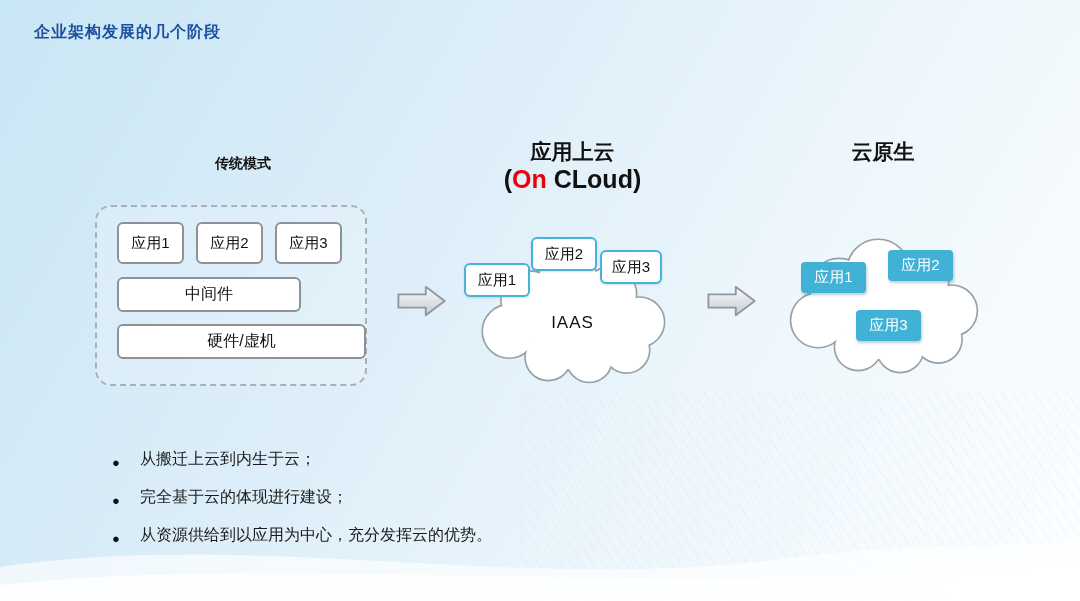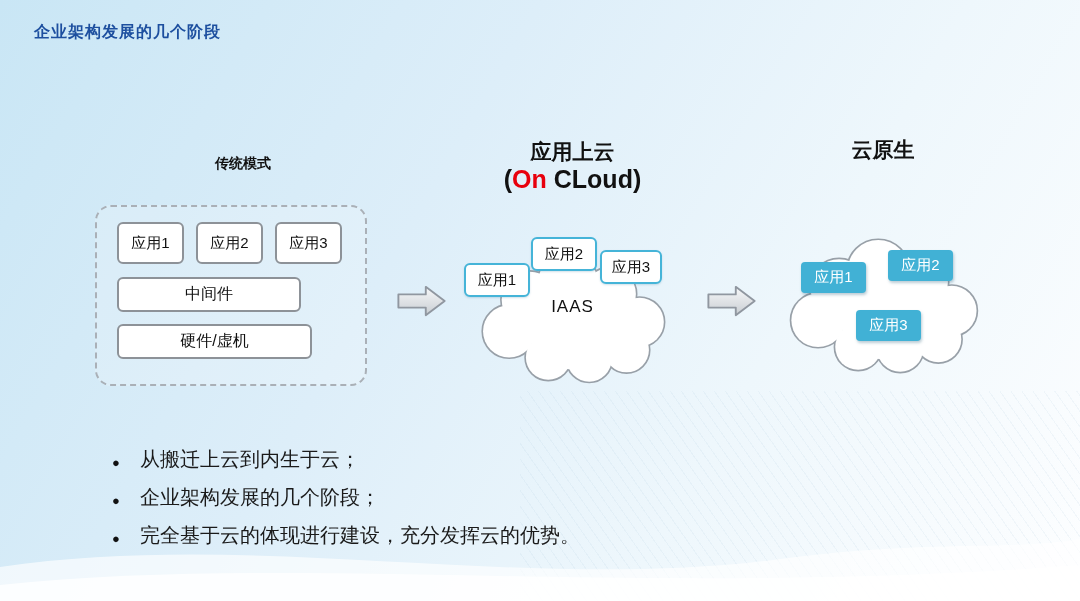--- a/index.html
+++ b/index.html
@@ -17,46 +17,46 @@
   .title{
     position:absolute;left:34px;top:22px;margin:0;
     font-size:16px;font-weight:bold;color:#1d4f9f;letter-spacing:1px;
   }
   .stage-header{position:absolute;text-align:center;font-weight:bold;color:#111;}
   .stage-header .line1{font-size:21px;line-height:28px;}
   .stage-header .line2{font-size:25px;line-height:27px;}
   .red{color:#e8000d;}
   .h-trad{left:109px;top:155px;width:268px;font-size:14px;}
   .h-on{left:470px;top:138px;width:205px;}
-  .h-in{left:778px;top:138px;width:210px;font-family:Liberation Mono, monospace;}
+  .h-in{left:778px;top:138px;width:210px;}
 
   .trad-frame{
     position:absolute;left:95px;top:205px;width:268px;height:177px;
     border:2px dashed #aab0b7;border-radius:16px;background:rgba(255,255,255,0.18);
   }
   .gbox{
     position:absolute;background:#fff;border:2px solid #8d9298;border-radius:6px;
     display:flex;align-items:center;justify-content:center;
     font-size:15px;color:#111;box-sizing:border-box;
   }
   .a1{left:117px;top:222px;width:67px;height:42px;}
   .a2{left:196px;top:222px;width:67px;height:42px;}
   .a3{left:275px;top:222px;width:67px;height:42px;}
   .mid{left:117px;top:277px;width:184px;height:35px;font-size:16px;}
-  .hw{left:117px;top:324px;width:195px;height:35px;font-size:16px;}
+  .hw{left:117px;top:324px;width:249px;height:35px;font-size:16px;}
 
   .arrow{position:absolute;width:52px;height:34px;}
   .arrow1{left:396px;top:284px;}
   .arrow2{left:706px;top:284px;}
 
   .cloud{position:absolute;overflow:visible;}
   .cloud1{left:470px;top:243px;width:205px;height:145px;}
   .cloud2{left:778px;top:230px;width:210px;height:148px;}
   .iaas-label{
-    position:absolute;left:470px;top:297px;width:205px;text-align:center;
+    position:absolute;left:470px;top:313px;width:205px;text-align:center;
     font-size:17px;color:#111;letter-spacing:1px;
   }
   .onc{
     position:absolute;background:#fff;border:2px solid #45b4d8;border-radius:6px;
     display:flex;align-items:center;justify-content:center;
     font-size:15px;color:#111;box-sizing:border-box;box-shadow:0 1px 2px rgba(80,140,170,0.25);
   }
   .onc1{left:464px;top:263px;width:66px;height:34px;}
   .onc2{left:531px;top:237px;width:66px;height:34px;}
   .onc3{left:600px;top:250px;width:62px;height:34px;}
@@ -66,21 +66,21 @@
     font-size:15px;color:#fff;box-sizing:border-box;
     box-shadow:1px 2px 3px rgba(60,110,135,0.35);
   }
   .inc1{left:801px;top:262px;width:65px;height:31px;}
   .inc2{left:888px;top:250px;width:65px;height:31px;}
   .inc3{left:856px;top:310px;width:65px;height:31px;}
 
   .bullets{position:absolute;left:112px;top:446px;margin:0;padding:0;list-style:none;}
   .bullets li{
     position:relative;padding-left:28px;margin-bottom:12px;
-    font-size:20px;line-height:26px;color:#1a1a1a;
+    font-size:16px;line-height:26px;color:#1a1a1a;
   }
   .bullets li::before{
     content:"●";position:absolute;left:0;top:4px;font-size:13px;color:#111;
   }
 </style>
 </head>
 <body>
 
 <div class="slide">
 
@@ -159,17 +159,17 @@
 
   <svg class="cloud cloud2" viewBox="0 0 220 150">
     <use href="#cloudShape" xlink:href="#cloudShape"></use>
   </svg>
   <div class="inc inc1">应用1</div>
   <div class="inc inc2">应用2</div>
   <div class="inc inc3">应用3</div>
 
   <ul class="bullets">
     <li>从搬迁上云到内生于云；</li>
-    <li>企业架构发展的几个阶段；</li>
-    <li>完全基于云的体现进行建设，充分发挥云的优势。</li>
+    <li>完全基于云的体现进行建设；</li>
+    <li>从资源供给到以应用为中心，充分发挥云的优势。</li>
   </ul>
 
 </div>
 
 </body></html>

